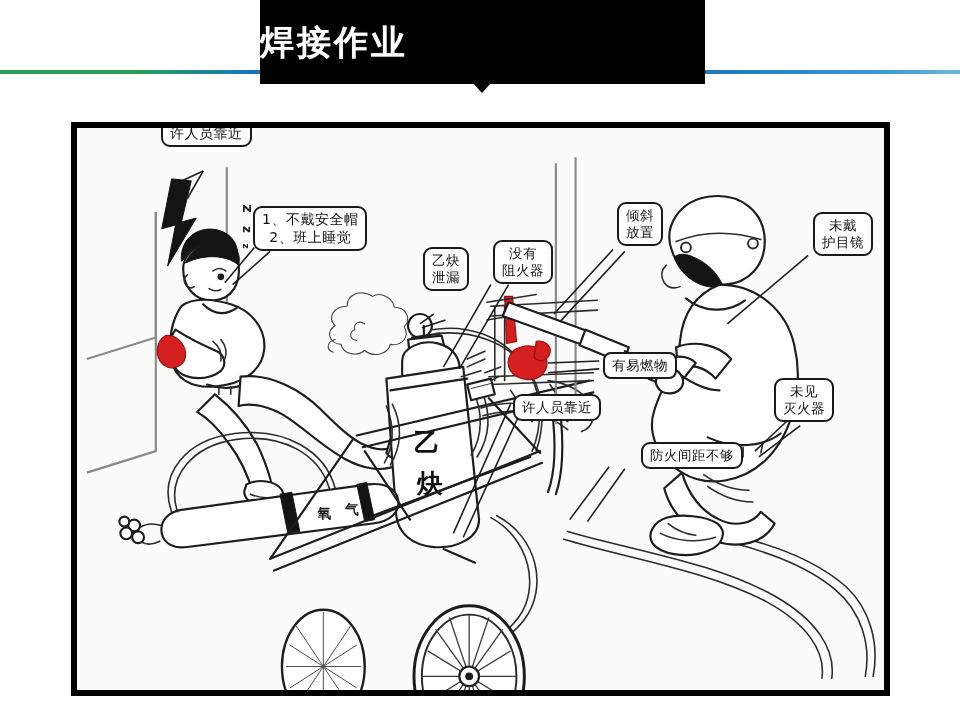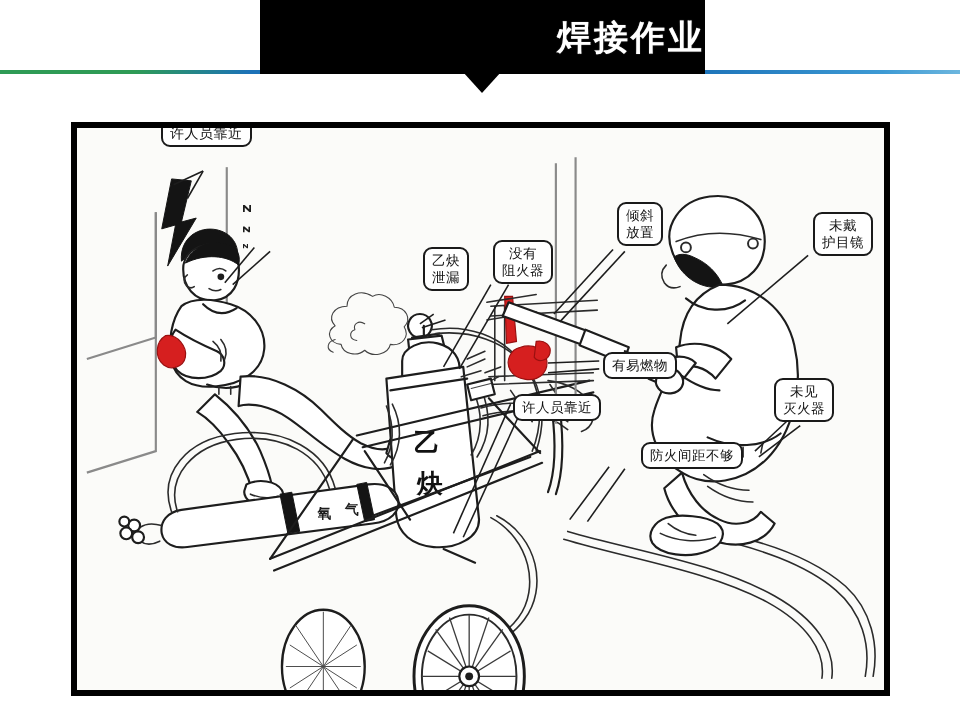--- a/index.html
+++ b/index.html
@@ -25,25 +25,25 @@
     top: 70px;
     width: 960px;
     height: 4px;
     background: linear-gradient(to right, #2e9b55 0%, #2e9b55 14%, #1c72b8 26%, #1c72b8 72%, #3d9ad4 92%, #6cb6de 100%);
   }
   #title-banner {
     position: absolute;
     left: 260px;
     top: 0px;
     width: 445px;
-    height: 74px;
+    height: 84px;
     background: #000000;
     display: flex;
     align-items: center;
-    justify-content: flex-end;
+    justify-content: flex-start;
   }
   #title-text {
     color: #ffffff;
     font-family: "DejaVu Serif", "Liberation Serif", serif;
     font-weight: bold;
     font-size: 34px;
     letter-spacing: 3px;
     line-height: 1;
     text-shadow: 0 0 1px rgba(255,255,255,0.6);
   }
@@ -387,34 +387,36 @@
         <path d="M 734 304 L 692 336"></path>
 
         <path d="M 540 346 L 500 400"></path>
         <path d="M 556 348 L 518 402"></path>
       </g>
     </svg>
 
     <div class="callout" style="left:84px; top:-26px;">配电箱不允
 许人员靠近</div>
 
+    <div class="callout" style="left:176px; top:78px;">1、不戴安全帽
+2、班上睡觉</div>
 
     <div class="callout tight" style="left:346px; top:119px;">乙炔
 泄漏</div>
 
     <div class="callout tight" style="left:416px; top:112px;">没有
 阻火器</div>
 
     <div class="callout tight" style="left:540px; top:74px;">倾斜
 放置</div>
 
     <div class="callout tight" style="left:736px; top:84px;">未戴
 护目镜</div>
 
-    <div class="callout tight" style="left:526px; top:224px;">有易燃物</div>
+    <div class="callout tight" style="left:526px; top:224px;border-radius:8px;">有易燃物</div>
 
     <div class="callout tight" style="left:436px; top:266px;">许人员靠近</div>
 
     <div class="callout tight" style="left:697px; top:250px;">未见
 灭火器</div>
 
     <div class="callout tight" style="left:548px; top:314px;margin-left:16px;">防火间距不够</div>
 
   </div>
 </div>

